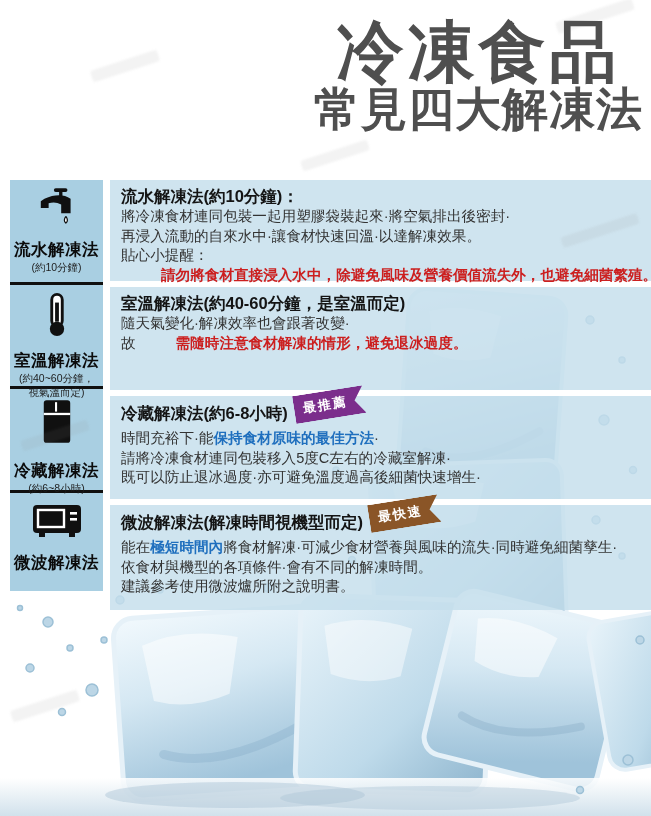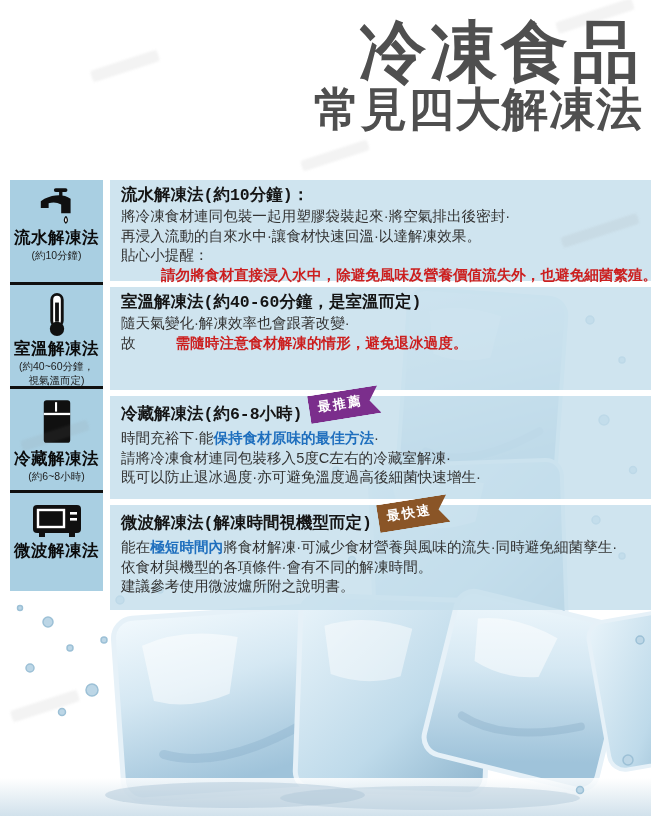--- a/index.html
+++ b/index.html
@@ -4,41 +4,41 @@
 <style>
   html,body{margin:0;padding:0;background:#ffffff;}
   .stage{
     position:relative;width:651px;height:816px;background:#ffffff;overflow:hidden;
     font-family:"Liberation Sans","DejaVu Sans",sans-serif;
   }
   
   .bg{position:absolute;left:0;top:0;z-index:0;}
   .wm{position:absolute;background:rgba(140,140,140,0.10);border-radius:3px;filter:blur(1px);transform:rotate(-18deg);z-index:3;pointer-events:none;}
   
-  .title{position:absolute;top:18px;right:8px;z-index:4;text-align:right;color:var(--title,#4f4f4f);font-weight:900;}
+  .title{position:absolute;top:18px;right:8px;z-index:4;text-align:center;color:var(--title,#4f4f4f);font-weight:900;}
   .title .t1{font-size:67px;line-height:1.00;letter-spacing:4px;}
   .title .t2{font-size:46px;line-height:1.08;letter-spacing:1px;}
   
   .sidebar{position:absolute;left:10px;top:180px;width:93px;z-index:2;}
   .side-cell{
     background:var(--sidebar-bg,#a9cfe2);display:flex;flex-direction:column;align-items:center;
     padding-top:8px;box-sizing:border-box;width:93px;
   }
   .side-cell+.side-cell{border-top:3px solid var(--divider,#101010);}
-  .side-label{font-size:16.5px;font-weight:bold;color:#0b0b0b;letter-spacing:0.5px;margin-top:1px;white-space:nowrap;}
+  .side-label{font-size:16.5px;font-weight:bold;color:#0b0b0b;letter-spacing:0.5px;margin-top:13px;white-space:nowrap;}
   .side-sub{font-size:10.5px;color:#1d1d1d;line-height:1.3;white-space:nowrap;}
   .side-icon{flex:0 0 auto;display:flex;align-items:center;justify-content:center;}
   
   .panels{position:absolute;left:110px;top:180px;width:541px;z-index:1;}
   .panel{
     background:rgba(197,222,236,0.82);box-sizing:border-box;
     padding:5px 10px 0 11px;border-bottom:6px solid #ffffff;
   }
   .panel:last-child{border-bottom:none;}
-  .heading{font-size:16.5px;font-weight:bold;color:#141414;line-height:22px;white-space:nowrap;font-family:Liberation Mono, monospace;}
+  .heading{font-size:16.5px;font-weight:bold;color:#141414;line-height:22px;white-space:nowrap;}
   .ln{font-size:14.6px;color:var(--body,#333333);line-height:19.6px;white-space:nowrap;}
   .seg-n{}
   .seg-r{color:var(--red,#cc1f1f);font-weight:bold;margin-left:40px;}
   .seg-b{color:var(--blue,#1f6fbe);font-weight:bold;}
   .badge{
     display:inline-block;vertical-align:middle;margin-left:7px;
     padding:3px 17px 3px 9px;color:#ffffff;font-size:13px;font-weight:bold;letter-spacing:2px;
     clip-path:polygon(0 0,100% 0,86% 50%,100% 100%,0 100%);
     transform:rotate(-9deg) translateY(-5px);transform-origin:left center;
     white-space:nowrap;

